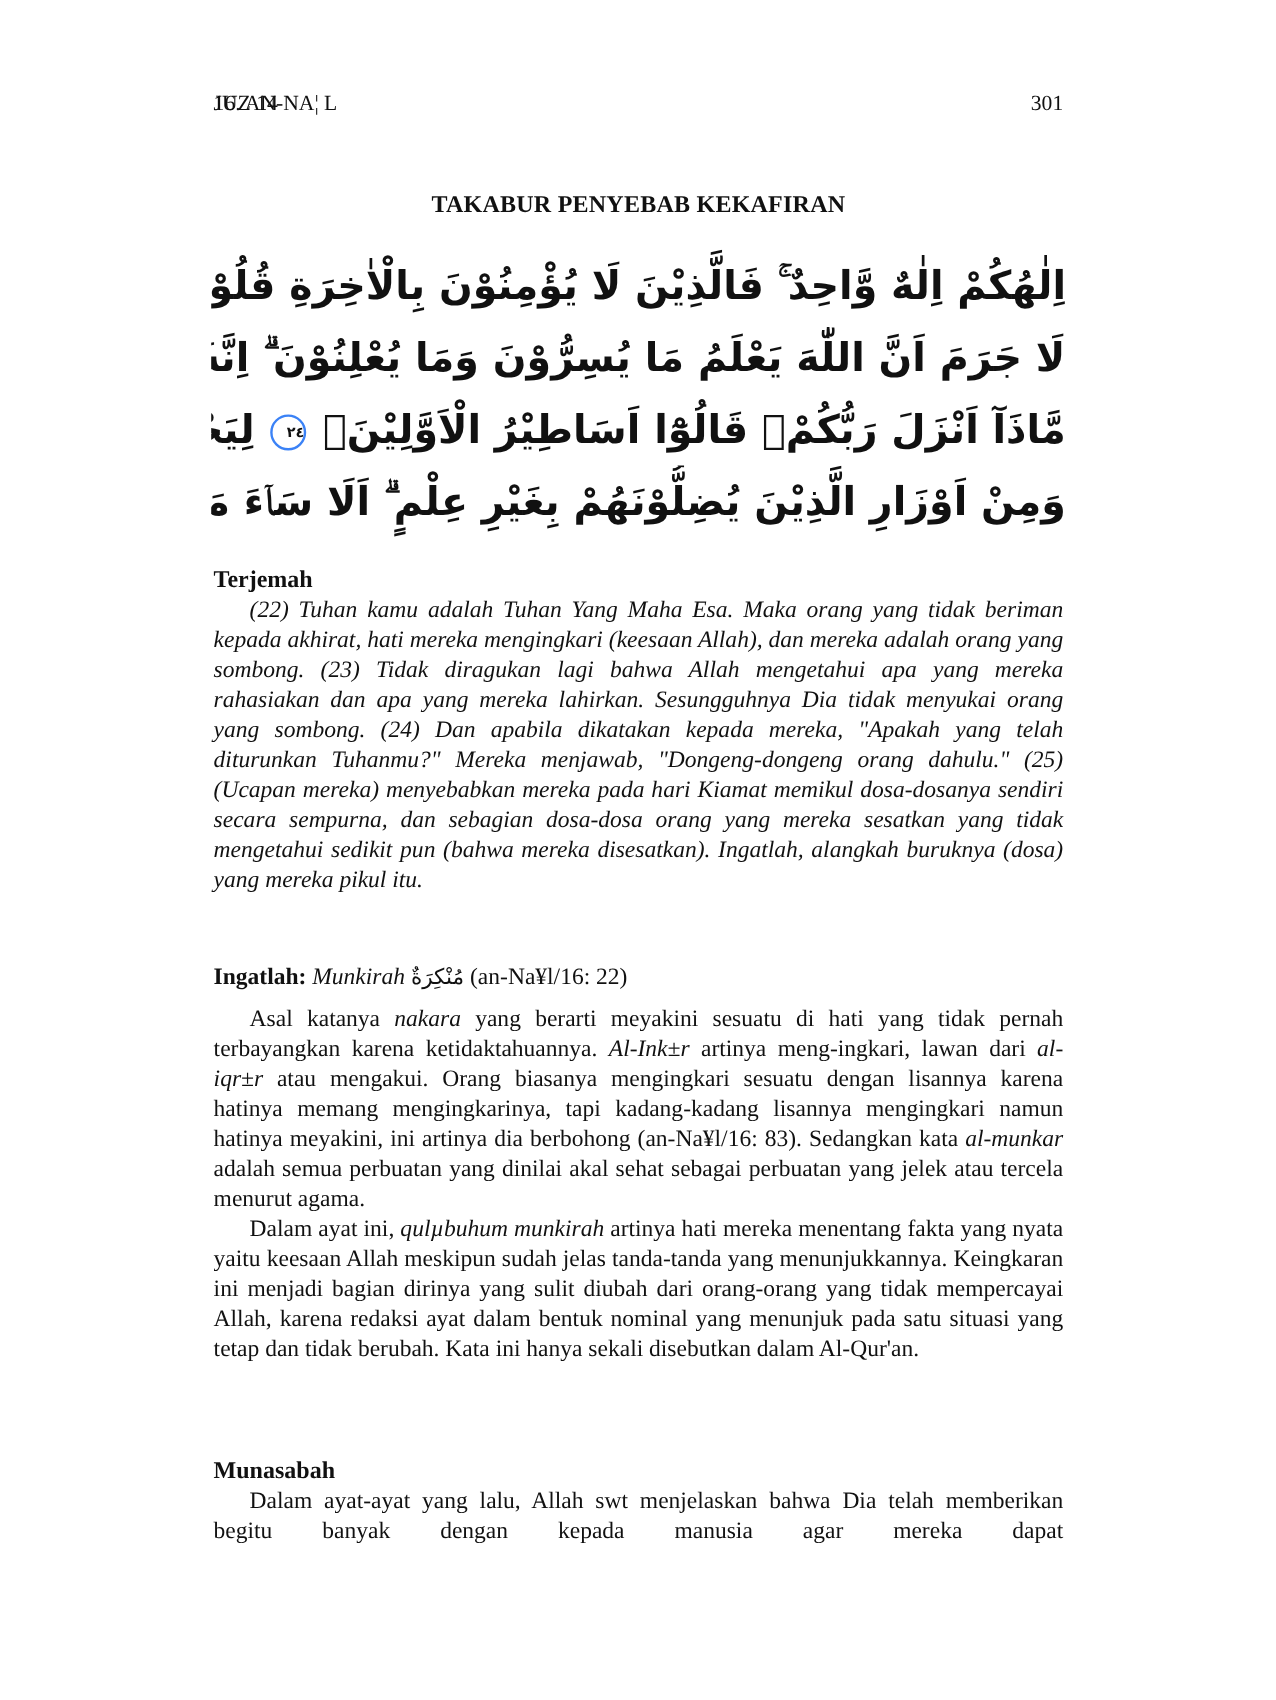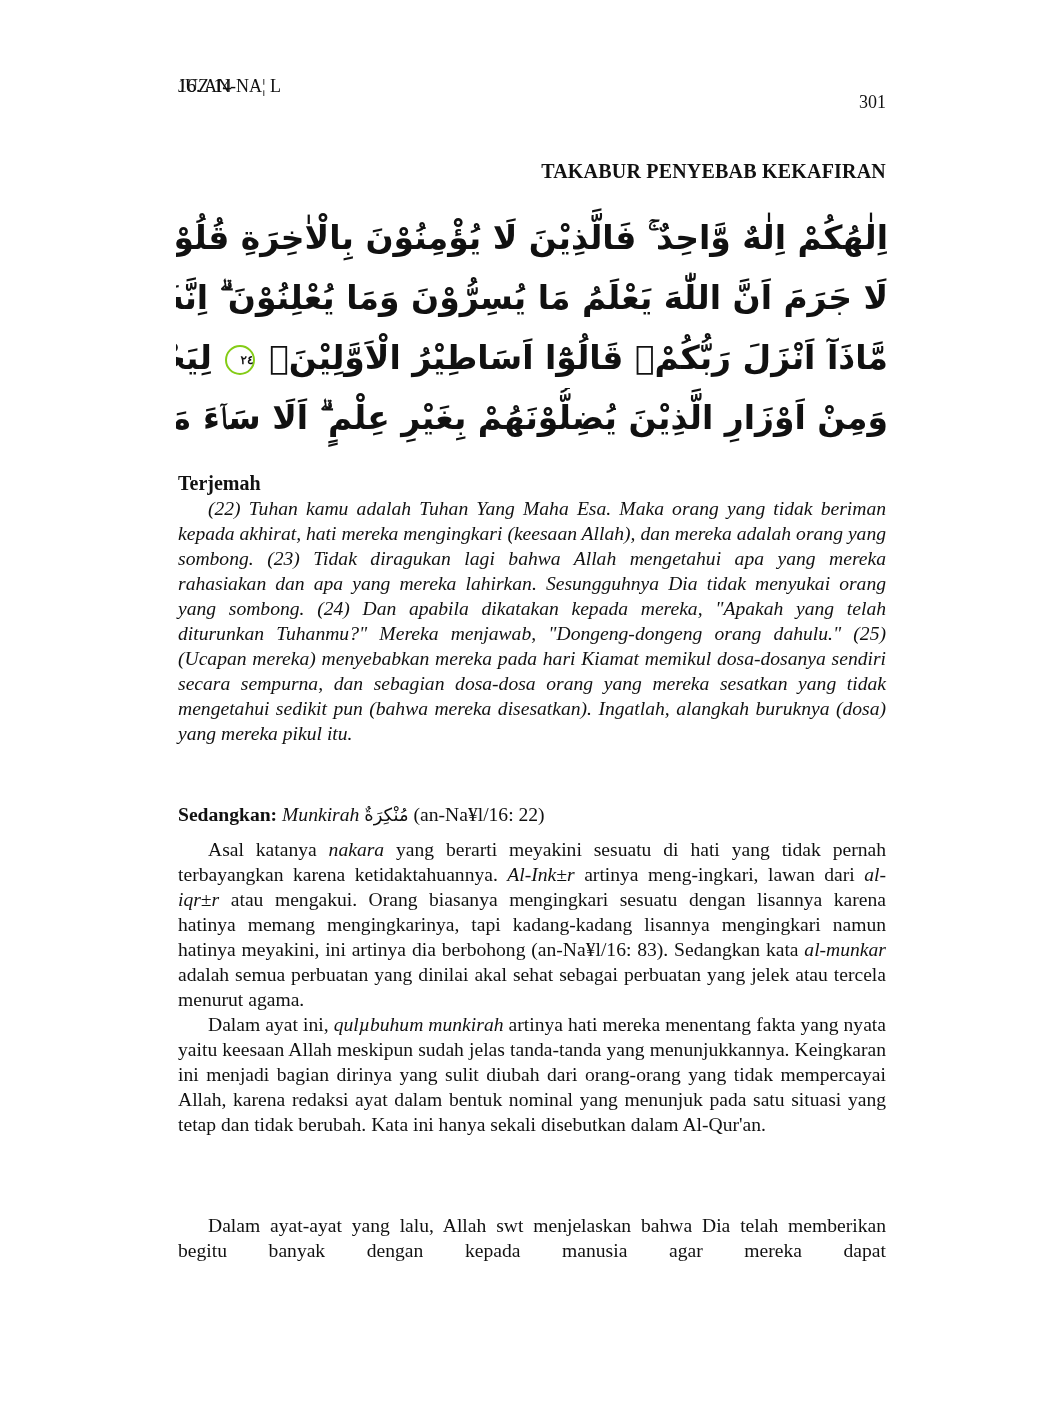--- a/index.html
+++ b/index.html
@@ -1,26 +1,26 @@
 <!DOCTYPE html>
 <html><head>
   <meta charset="utf-8">
   <style>
     html, body { margin: 0; padding: 0; background: #ffffff; }
     body { width: 1063px; height: 1417px; position: relative; overflow: hidden; color: #111; font-family: "Liberation Serif", serif; }
     .page { position: absolute; left: 0; top: 0; width: 845px; height: 1417px; }
     .running-head { position: absolute; top: 76px; left: 178px; width: 708px; height: 26px; font-size: 18px; }
     .rh-left { position: absolute; left: 0; top: 0; }
     .rh-center { position: absolute; left: 0; right: 0; text-align: left; top: 0; }
-    .rh-right { position: absolute; right: 0; top: 16px; margin-left: 20px; }
-    .title { position: absolute; top: 160px; left: 178px; width: 708px; text-align: right; font-weight: bold; font-size: 20px; letter-spacing: 0.2px; }
+    .rh-right { position: absolute; right: 0; top: 0; margin-left: 20px; }
+    .title { position: absolute; top: 160px; left: 178px; width: 708px; text-align: center; font-weight: bold; font-size: 20px; letter-spacing: 0.2px; }
     .arabic-block { position: absolute; top: 208px; left: 176px; width: 712px; height: 242px; direction: rtl; }
     .ar-line { font-family: "DejaVu Sans", sans-serif; font-weight: bold; font-size: 33px; line-height: 60px; height: 60px; text-align: justify; text-align-last: justify; white-space: nowrap; overflow: hidden; }
     .ar-line.last { text-align: right; text-align-last: right; }
-    .ayah-marker { display: inline-block; width: 26px; height: 26px; border: 2px solid #84cc16; border-radius: 50%; font-size: 12px; line-height: 26px; text-align: left; vertical-align: middle; font-weight: bold; margin: 0 2px; font-family: Liberation Serif, serif; }
+    .ayah-marker { display: inline-block; width: 26px; height: 26px; border: 2px solid #3b82f6; border-radius: 50%; font-size: 12px; line-height: 26px; text-align: left; vertical-align: middle; font-weight: bold; margin: 0 2px; }
     .section { position: absolute; left: 178px; width: 708px; font-size: 19.6px; line-height: 25px; margin-top: 15px; }
     h2.section-title { margin: 0; font-size: 20px; font-weight: bold; line-height: 26px; }
     p { margin: 0; text-align: justify; text-indent: 30px; font-family: Liberation Serif, serif; }
     .italic { font-style: italic; }
     .translation p { font-style: italic; }
     .kosakata-line { font-size: 19.6px; line-height: 28px; }
     .kosakata-line .label { font-weight: bold; }
     .kosakata-arabic { font-family: "DejaVu Sans", sans-serif; font-size: 18px; }
   </style>
 </head>
@@ -57,26 +57,27 @@
     </div>
   </div>
 
   <div class="section translation" style="top:455px;">
     <h2 class="section-title">Terjemah</h2>
     <p>(22) Tuhan kamu adalah Tuhan Yang Maha Esa. Maka orang yang tidak beriman kepada akhirat, hati mereka mengingkari (keesaan Allah), dan mereka adalah orang yang sombong. (23) Tidak diragukan lagi bahwa Allah mengetahui apa yang mereka rahasiakan dan apa yang mereka lahirkan. Sesungguhnya Dia tidak menyukai orang yang sombong. (24) Dan apabila dikatakan kepada mereka, "Apakah yang telah diturunkan Tuhanmu?" Mereka menjawab, "Dongeng-dongeng orang dahulu." (25) (Ucapan mereka) menyebabkan mereka pada hari Kiamat memikul dosa-dosanya sendiri secara sempurna, dan sebagian dosa-dosa orang yang mereka sesatkan yang tidak mengetahui sedikit pun (bahwa mereka disesatkan). Ingatlah, alangkah buruknya (dosa) yang mereka pikul itu.</p>
   </div>
 
   <div class="section" style="top:786px;">
     <div class="kosakata-line">
-      <span class="label">Sedangkan:</span>
+      <span class="label">Ingatlah:</span>
       <span class="italic">Munkirah</span>
       <span class="kosakata-arabic">مُنْكِرَةٌ</span>
       <span>(an-Na¥l/16: 22)</span>
     </div>
     <p style="margin-top:8px;"><span>Asal katanya </span><span class="italic">nakara</span><span> yang berarti meyakini sesuatu di hati yang tidak pernah terbayangkan karena ketidaktahuannya. </span><span class="italic">Al-Ink±r</span><span> artinya meng-ingkari, lawan dari </span><span class="italic">al-iqr±r</span><span> atau mengakui. Orang biasanya mengingkari sesuatu dengan lisannya karena hatinya memang mengingkarinya, tapi kadang-kadang lisannya mengingkari namun hatinya meyakini, ini artinya dia berbohong (an-Na¥l/16: 83). Sedangkan kata </span><span class="italic">al-munkar</span><span> adalah semua perbuatan yang dinilai akal sehat sebagai perbuatan yang jelek atau tercela menurut agama.</span></p>
     <p><span>Dalam ayat ini, </span><span class="italic">qulµbuhum munkirah</span><span> artinya hati mereka menentang fakta yang nyata yaitu keesaan Allah meskipun sudah jelas tanda-tanda yang menunjukkannya. Keingkaran ini menjadi bagian dirinya yang sulit diubah dari orang-orang yang tidak mempercayai Allah, karena redaksi ayat dalam bentuk nominal yang menunjuk pada satu situasi yang tetap dan tidak berubah. Kata ini hanya sekali disebutkan dalam Al-Qur'an.</span></p>
   </div>
 
   <div class="section" style="top:1198px;">
+    <h2 class="section-title">Munasabah</h2>
     <p style="text-align-last: justify;">Dalam ayat-ayat yang lalu, Allah swt menjelaskan bahwa Dia telah memberikan begitu banyak dengan kepada manusia agar mereka dapat</p>
   </div>
 
 </div>
 
 </body></html>

